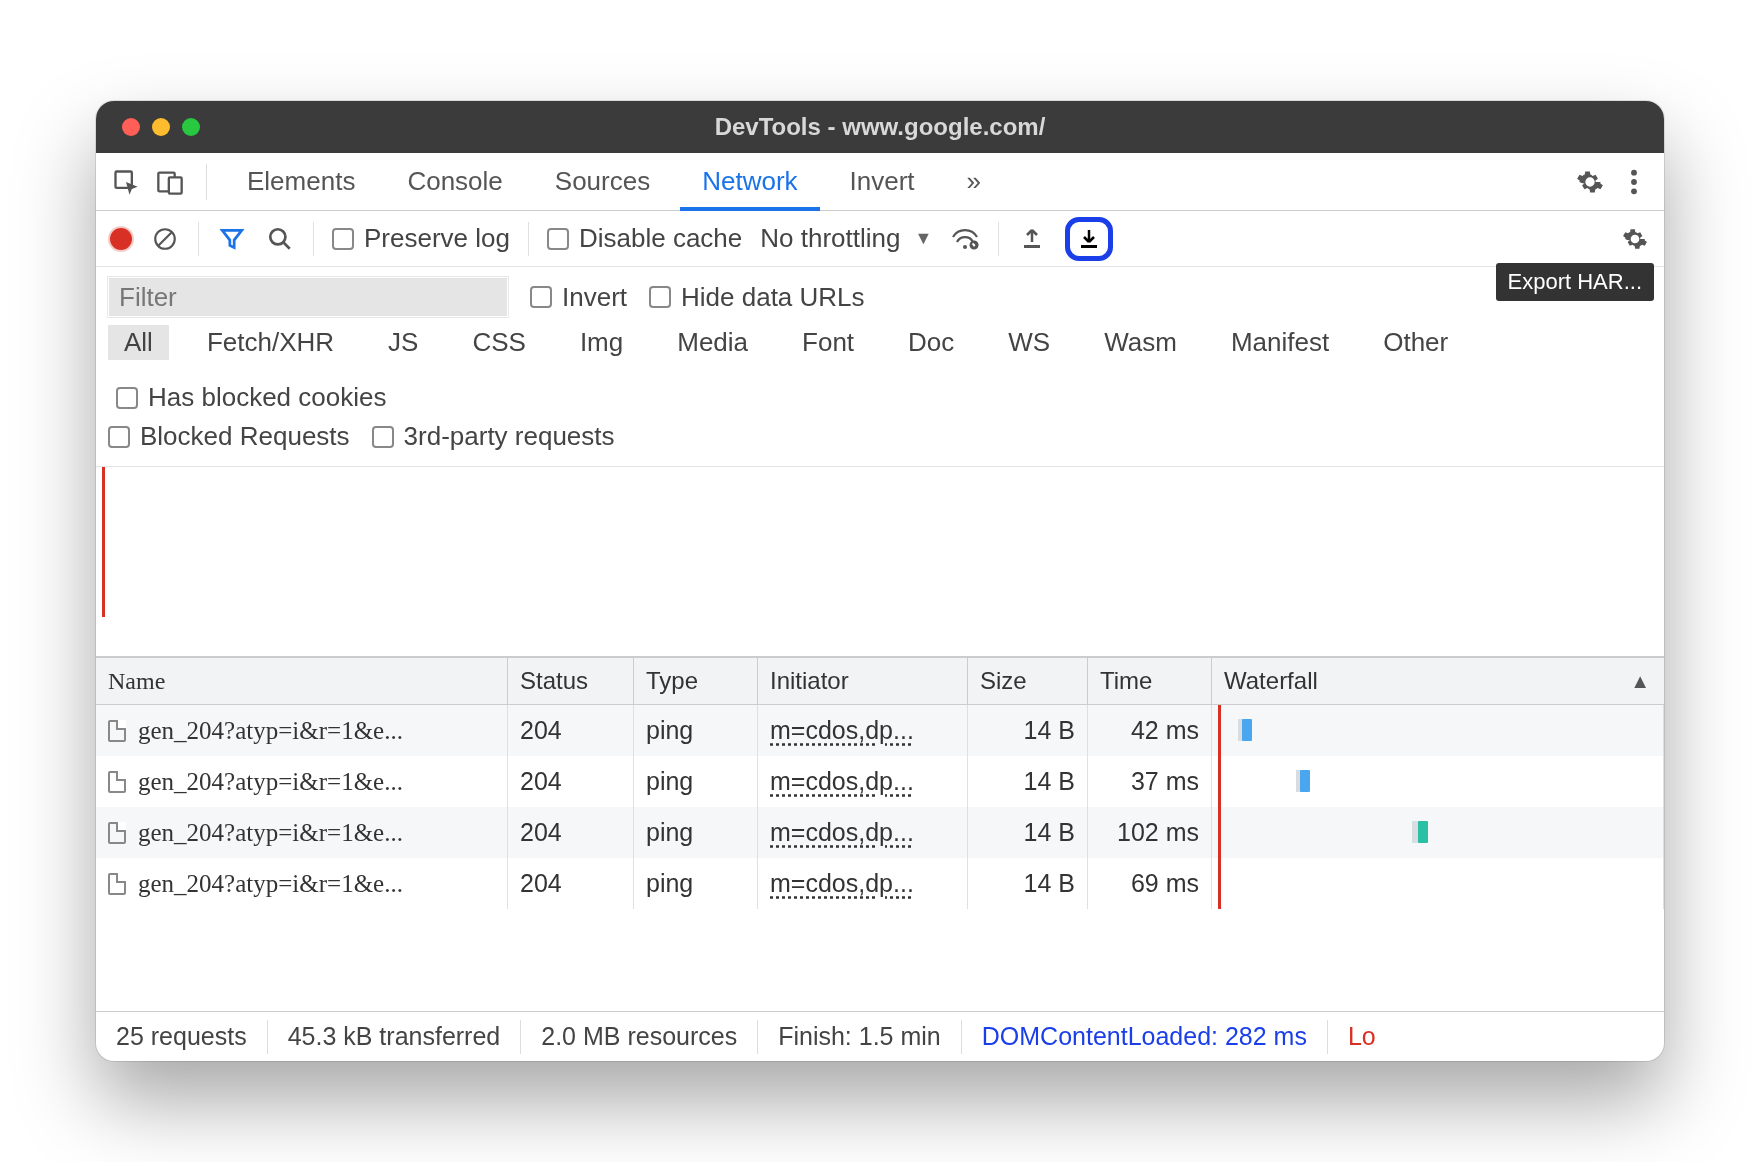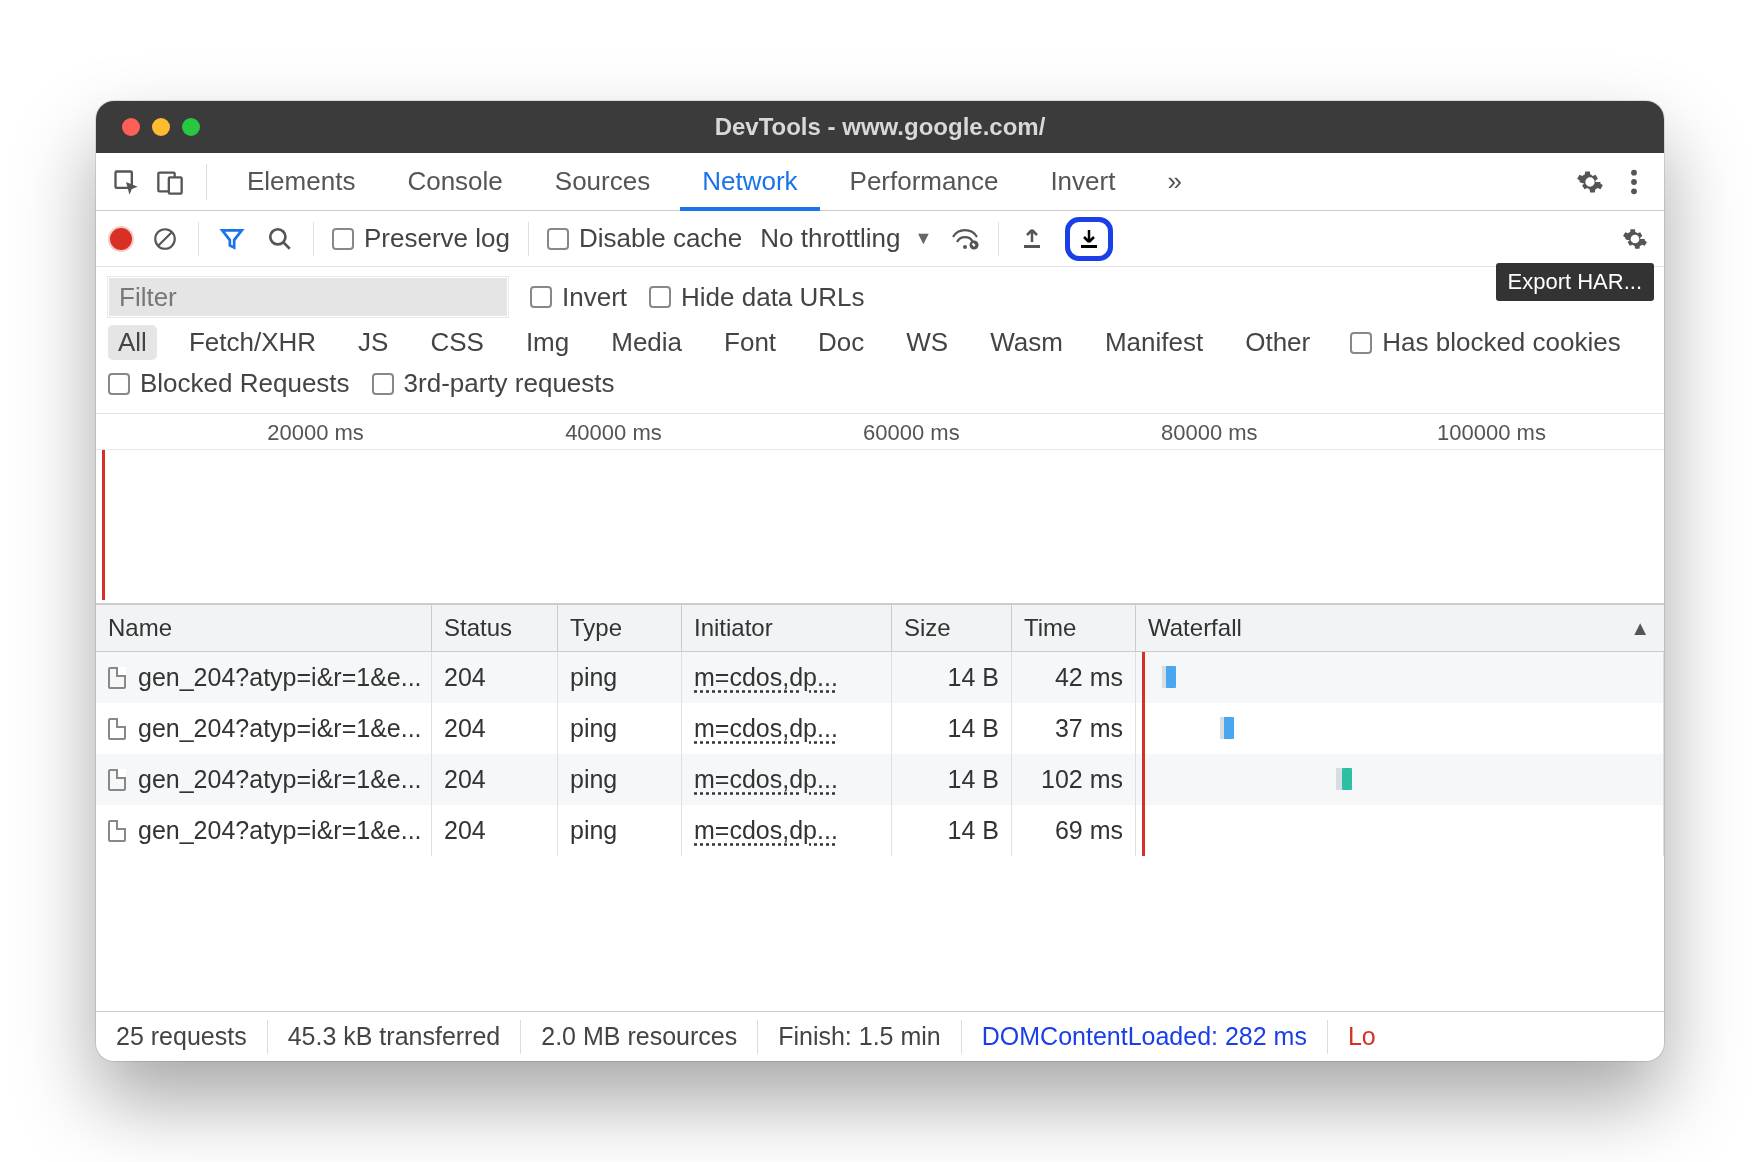--- a/index.html
+++ b/index.html
@@ -34,34 +34,34 @@
   .chk { width:22px; height:22px; border:2px solid #888; border-radius:4px; display:inline-block; vertical-align:middle; margin-right:10px;}
   .lbl { display:flex; align-items:center; gap:0; }
   .sel { display:flex; align-items:center; gap:14px;}
   .tri { color:#666; font-size:18px;}
   .dl-highlight { border:5px solid #1a3ee8; border-radius:14px; padding:2px 4px; }
   .tooltip { position:absolute; right:10px; top:52px; background:#333; color:#fff; font-size:22px; padding:6px 12px; border-radius:3px; white-space:nowrap;}
   
   .filters { border-bottom:1px solid #e3e3e3; padding:6px 10px 10px; font-size:26px; color:#444;}
   .frow { display:flex; align-items:center; gap:22px; flex-wrap:wrap; padding:4px 2px;}
   .filterbox { width:400px; height:40px; background:#e5e5e5; border:1px solid #fff; box-shadow:0 0 0 1px #e8e8e8; padding:0 10px; display:flex; align-items:center; color:#777;}
-  .pill { padding:2px 10px; border-radius:5px;}
+  .pill { padding:2px 16px; border-radius:0;}
   .pill.active{ background:#e5e5e5;}
   
   .timeline { height:190px; border-bottom:1px solid #ccc; position:relative; background:#fff;}
   .ticks { height:36px; display:flex; position:relative; font-size:22px; color:#555; border-bottom:1px solid #e8e8e8;}
   .tick { position:absolute; top:6px; transform:translateX(-50%);}
   .tlbody { position:relative; height:150px;}
   .redline { position:absolute; left:6px; top:0; bottom:0; width:3px; background:#d93025;}
   
   .grid { flex:1; display:flex; flex-direction:column; min-height:0;}
   .ghead { display:flex; height:48px; background:#f1f3f4; border-top:1px solid #ccc; border-bottom:1px solid #ccc; font-size:24px; color:#333; align-items:stretch;}
   .gh { display:flex; align-items:center; padding:0 12px; border-right:1px solid #ccc;}
   .gh:last-child{border-right:none;}
-  .c-name{width:336px;} .c-status{width:126px;} .c-type{width:124px;} .c-init{width:210px;} .c-size{width:120px; } .c-time{width:124px; } .c-wf{flex:1; position:relative;}
+  .c-name{width:412px;font-family:Liberation Serif, serif;} .c-status{width:126px;} .c-type{width:124px;} .c-init{width:210px;} .c-size{width:120px; } .c-time{width:124px; } .c-wf{flex:1; position:relative;}
   .gh.c-size{justify-content:flex-start;} .gh.c-time{justify-content:flex-start;}
   .sortarrow{ position:absolute; right:14px; top:12px; color:#555; font-size:20px;}
   .gbody{ overflow:hidden;}
   .grow{ display:flex; height:51px; align-items:stretch; font-size:25px; color:#333;}
   .grow:nth-child(odd){ background:#f5f7f8;}
   .grow:nth-child(even){ background:#ffffff;}
   .gc{ display:flex; align-items:center; padding:0 12px; border-right:1px solid #e0e0e0; overflow:hidden; white-space:nowrap; text-overflow:ellipsis;}
   .gc.c-size, .gc.c-time{ justify-content:flex-end;}
   .gc.c-init{ text-decoration:underline dotted; text-underline-offset:4px;}
   .docicon{ width:18px; height:22px; border:2px solid #888; border-radius:2px; margin-right:12px; flex:0 0 auto; position:relative;}
@@ -104,21 +104,20 @@
       <svg width="28" height="28" viewBox="0 0 24 24" fill="none" stroke="currentColor" stroke-width="2">
             <rect x="2" y="4" width="14" height="16" rx="1"></rect>
             <rect x="11" y="8" width="11" height="14" rx="1" fill="#fff"></rect>
           </svg>
     </div>
     <div class="tabsep"></div>
     <div class="tab">Elements</div>
         <div class="tab">Console</div>
         <div class="tab">Sources</div>
         <div class="tab active">Network</div>
-        <div class="tab">Performance</div>
         <div class="tab">Invert</div>
     <div class="tab">»</div>
     <div class="spacer"></div>
     <div class="tabicon">
       <svg width="28" height="28" viewBox="0 0 24 24" fill="currentColor">
             <path d="M12 8a4 4 0 1 0 0 8 4 4 0 0 0 0-8zm9 4a7 7 0 0 1-.1 1.2l2.1 1.6-2 3.4-2.5-1a7 7 0 0 1-2 1.2l-.4 2.6h-4l-.4-2.6a7 7 0 0 1-2-1.2l-2.5 1-2-3.4 2.1-1.6A7 7 0 0 1 3 12a7 7 0 0 1 .1-1.2L1 9.2l2-3.4 2.5 1a7 7 0 0 1 2-1.2L7.9 3h4l.4 2.6a7 7 0 0 1 2 1.2l2.5-1 2 3.4-2.1 1.6c.1.4.1.8.1 1.2z"></path>
           </svg>
     </div>
     <div class="tabicon">
       <svg width="8" height="28" viewBox="0 0 6 24" fill="currentColor">
@@ -237,27 +236,20 @@
             <span>Blocked Requests</span>
           </label>
       <label class="lbl">
             <span class="chk"></span>
             <span>3rd-party requests</span>
           </label>
     </div>
   </div>
 
   <div class="timeline">
-    <div class="ticks" id="ticks">
-          <div class="tick" style="left: 14%;">20000 ms</div>
-          <div class="tick" style="left: 33%;">40000 ms</div>
-          <div class="tick" style="left: 52%;">60000 ms</div>
-          <div class="tick" style="left: 71%;">80000 ms</div>
-          <div class="tick" style="left: 89%;">100000 ms</div>
-        </div>
     <div class="tlbody">
           <div class="redline"></div>
         </div>
   </div>
 
   <div class="grid">
     <div class="ghead">
       <div class="gh c-name">Name</div>
       <div class="gh c-status">Status</div>
       <div class="gh c-type">Type</div>

